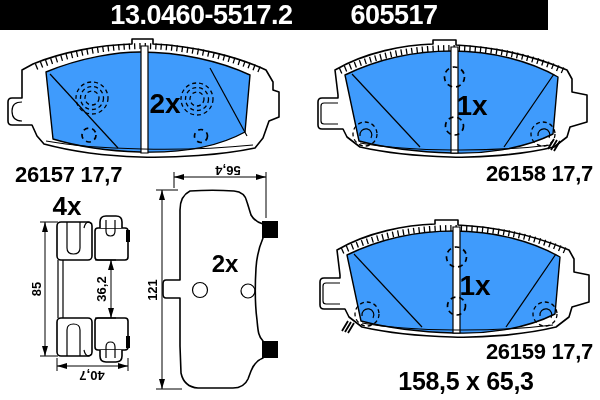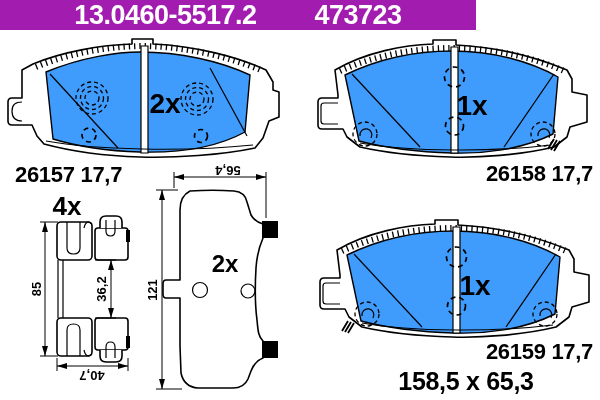--- a/index.html
+++ b/index.html
@@ -1,19 +1,19 @@
 <!DOCTYPE html>
 <html><head>
 <meta charset="utf-8">
 <style>
   html,body{margin:0;padding:0;}
   body{width:600px;height:400px;background:#ffffff;overflow:hidden;
        font-family:"Liberation Sans","DejaVu Sans",sans-serif;}
   .page{position:relative;width:600px;height:400px;background:#fff;}
-  .header{position:absolute;left:0;top:0;width:476px;height:30px;background:#a21caf;
+  .header{position:absolute;left:0;top:0;width:548px;height:30px;background:#000000;
           display:flex;align-items:center;justify-content:center;gap:58px;}
   .header span{color:#fff;font-weight:bold;font-size:27px;letter-spacing:-0.5px;line-height:30px;}
   svg{position:absolute;left:0;top:30px;display:block;}
   svg text{font-family:"Liberation Sans","DejaVu Sans",sans-serif;fill:#000;}
   .count-label{font-size:28px;font-weight:bold;}
   .count-small{font-size:24px;font-weight:bold;}
   .count-mid{font-size:26px;font-weight:bold;}
   .part-label{font-size:22px;font-weight:bold;letter-spacing:-0.3px;}
   .size-label{font-size:25px;font-weight:bold;letter-spacing:-0.3px;}
   .dim-label{font-size:13px;font-weight:bold;}
@@ -28,21 +28,21 @@
   .wear{fill:none;stroke:#000;stroke-width:1.8;}
   .arrow{fill:#000;stroke:none;}
 </style>
 </head>
 <body>
 
 <div class="page">
 
   <div class="header">
     <span>13.0460-5517.2</span>
-    <span>473723</span>
+    <span>605517</span>
   </div>
 
   <svg width="600" height="370" viewBox="0 30 600 370" xmlns="http://www.w3.org/2000/svg">
 
     <g>
       <path class="outline" d="M 22,70 L 33,64 C 62,52 100,45 132,44 L 132,39 L 153,39 L 153,44 C 196,46 238,57 266,70 L 273,82 L 273,90 L 279,92 L 279,117 L 269,121 L 263,138 L 255,148 C 222,155 175,158 140,157 C 106,156 70,151 44,144 L 37,136 L 32,125 L 12,125 Q 8,125 8,121 L 8,102 Q 8,98 12,98 L 22,98 Z"></path>
       <path class="det" d="M 22,102 Q 12,102 12,111 Q 12,121 22,121"></path>
       <path class="blue" d="M 46,72 C 82,57 118,52 140,52 C 180,52 220,61 250,75 L 245,132 C 214,149 176,153 140,152 C 108,151 76,146 53,139 Z" fill="#3F9BFC"></path>
       <path class="hatch" d="M 36,67 C 70,53 105,47 140,46 C 182,46 228,56 263,71"></path>
       <path d="M 141,46 L 141,153 L 148,153 L 148,46 Z" fill="#ffffff" stroke="#000" stroke-width="1.2"></path>

